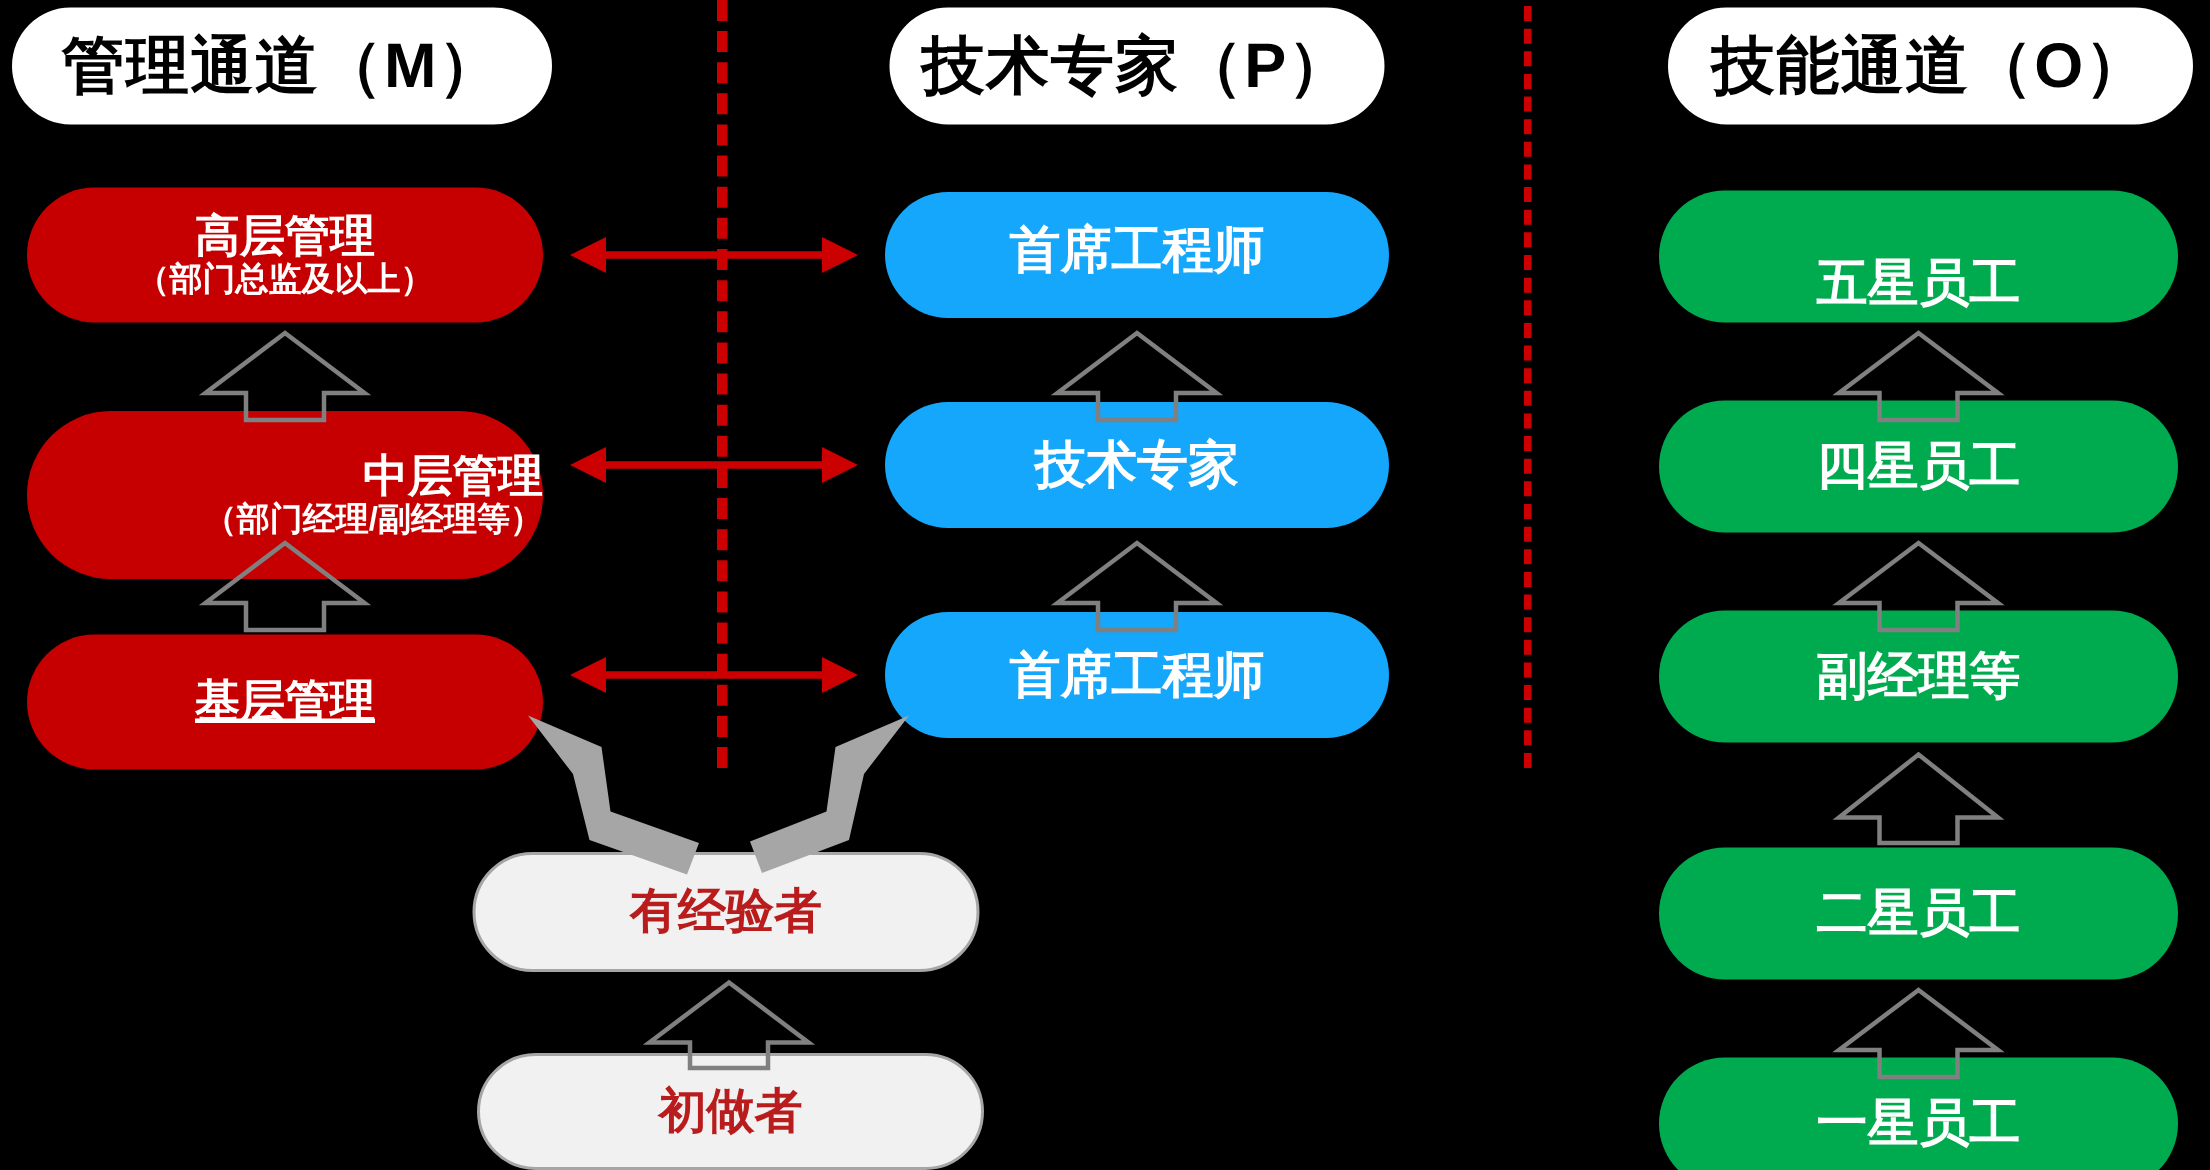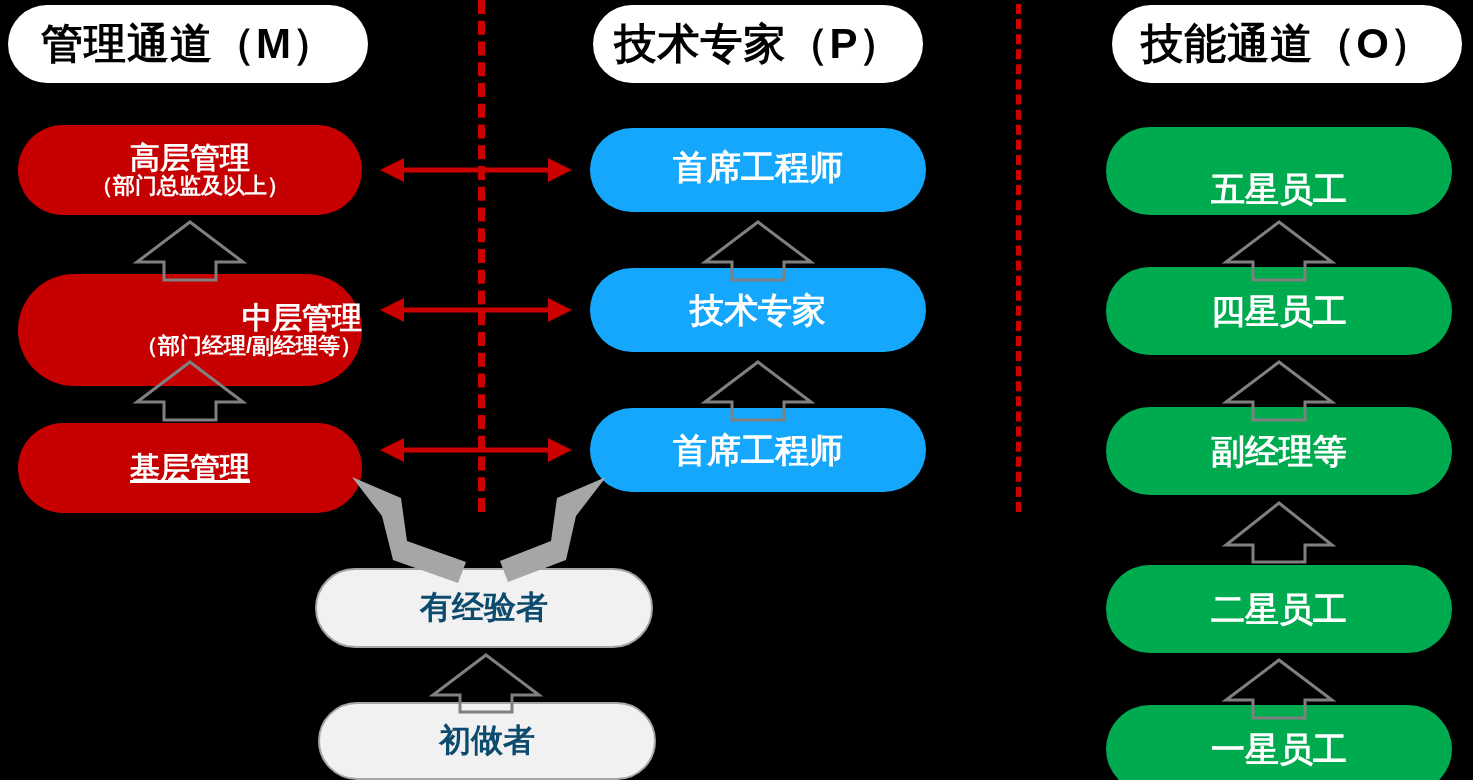--- a/index.html
+++ b/index.html
@@ -46,21 +46,21 @@
     line-height: 1.12;
   }
   .node .title { display: block; }
   .node .sub { display: block; }
 
   .node.red   { background: #c60000; }
   .node.blue  { background: #14a7fb; }
   .node.green { background: #00aa4f; }
   .node.gray  {
     background: #f1f1f1;
-    color: #0c4a6e;
+    color: #b91c1c;
     border: 2px solid #a6a6a6;
     box-sizing: border-box;
   }
 
   
   .divider {
     position: absolute;
     border-left-style: dashed;
     border-left-color: #cc0000;
   }

